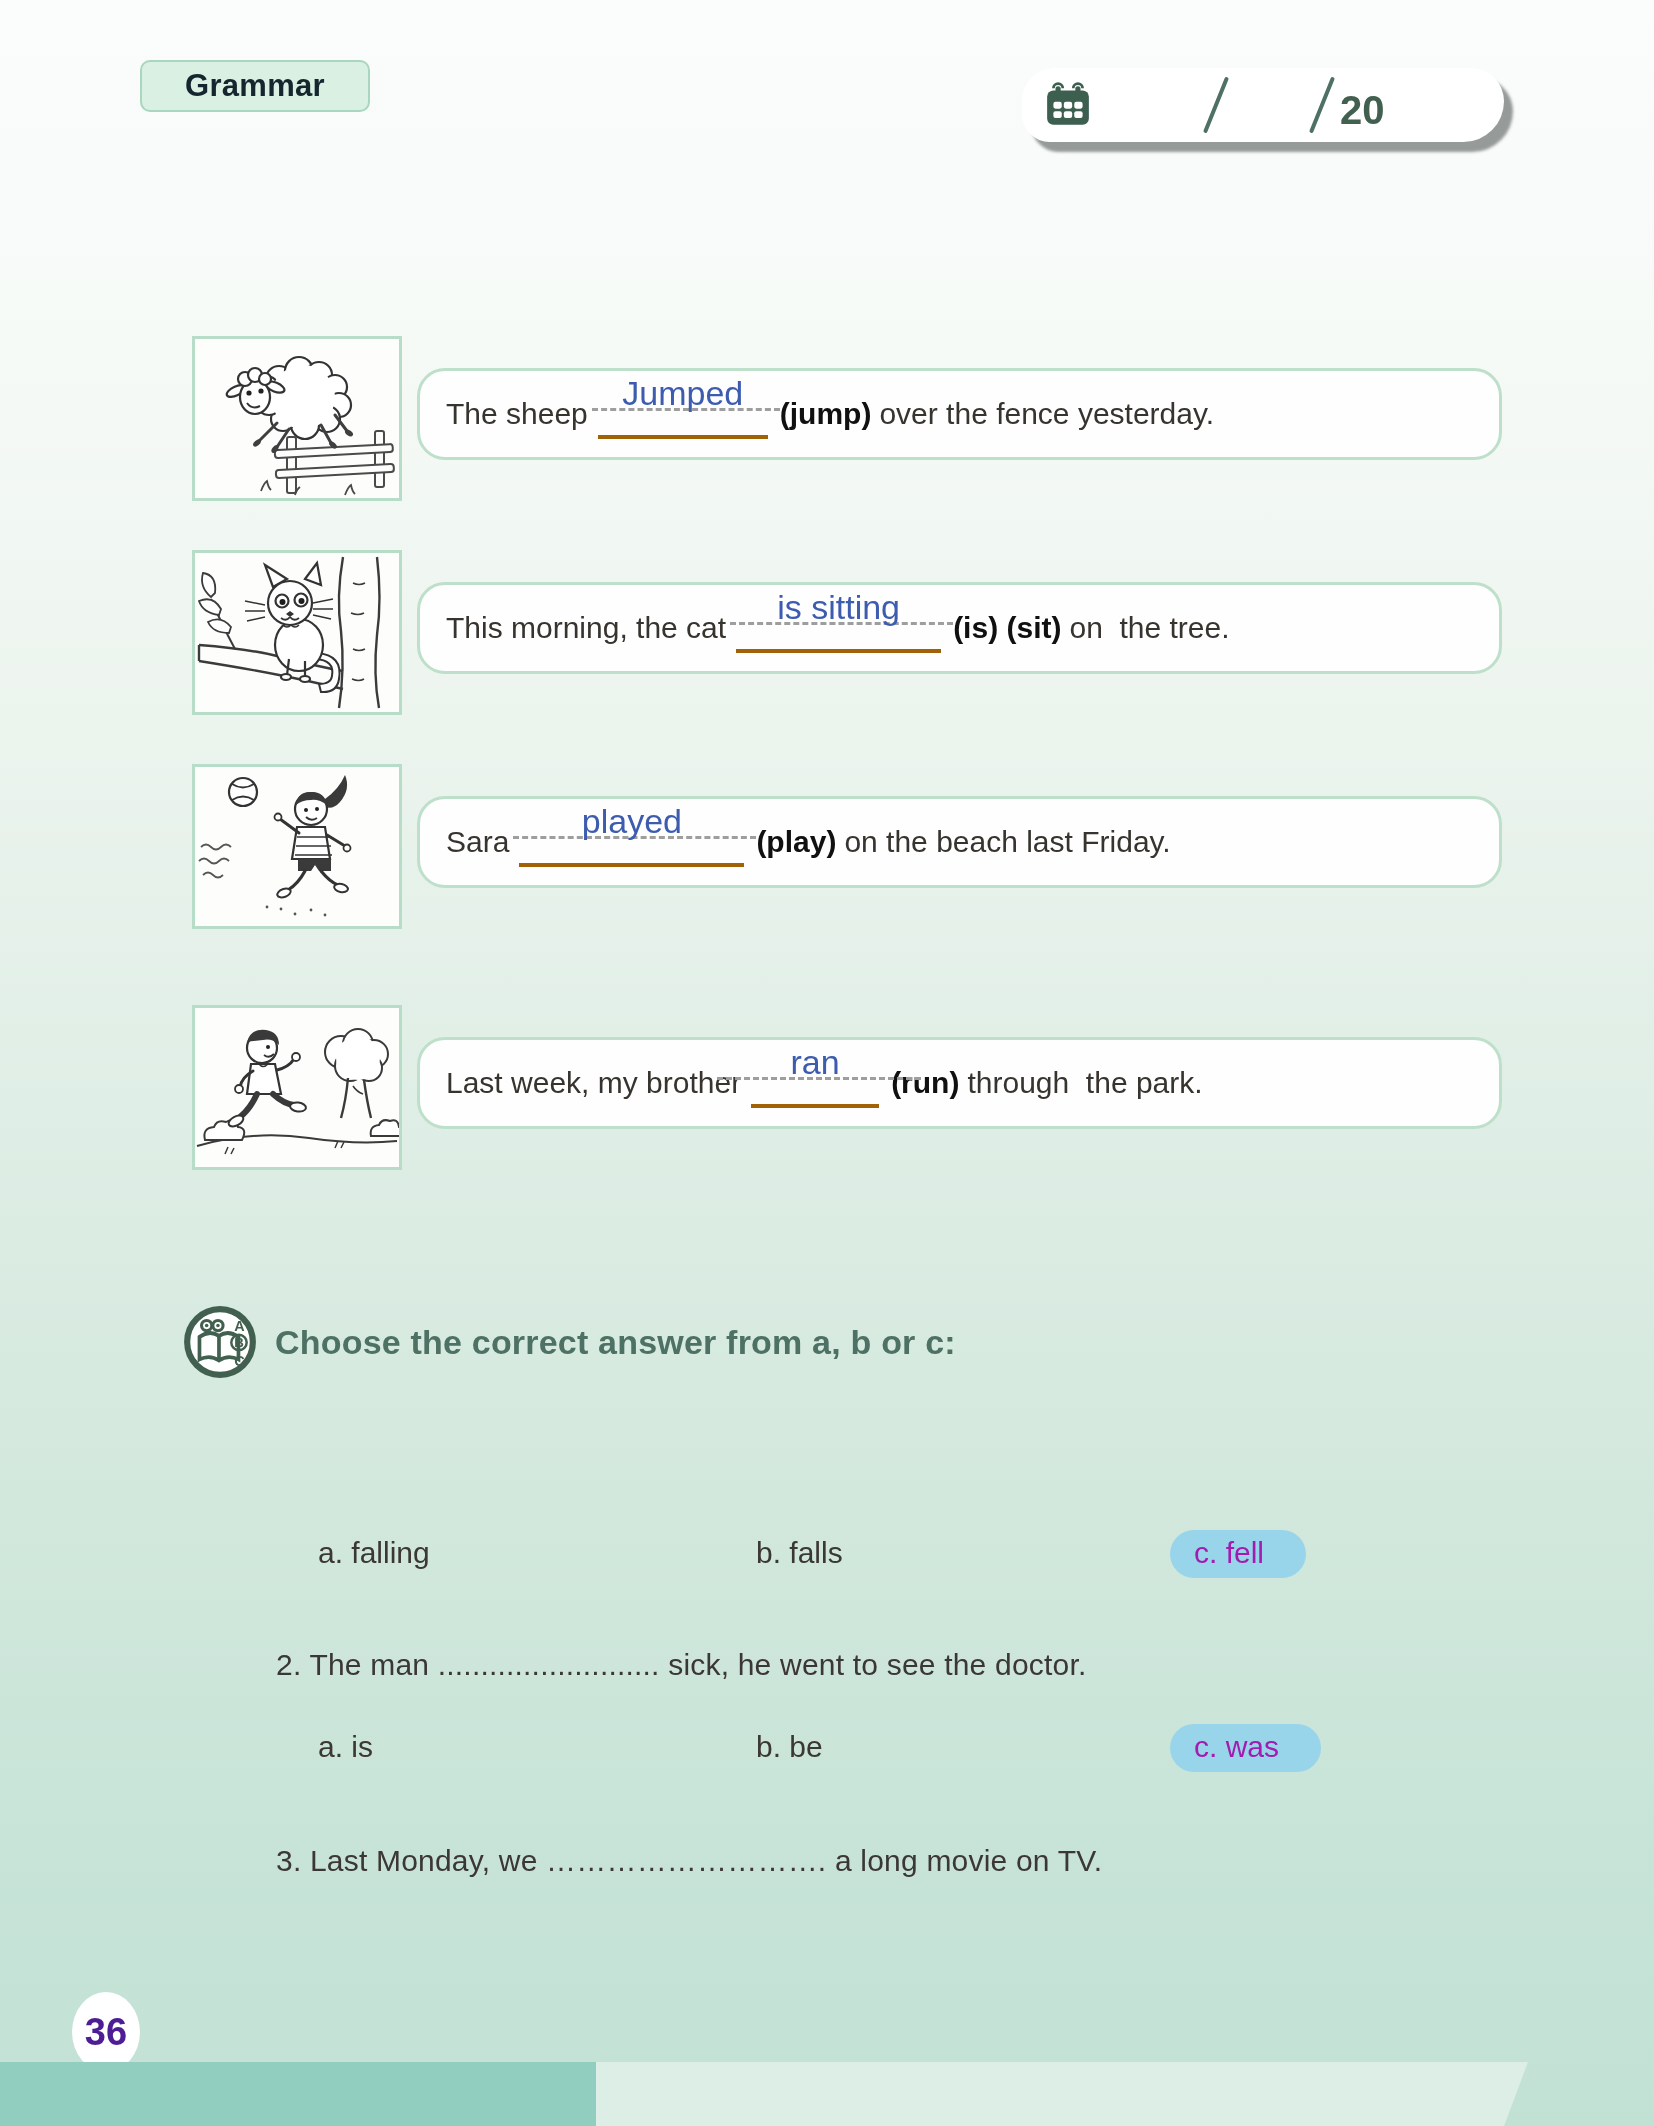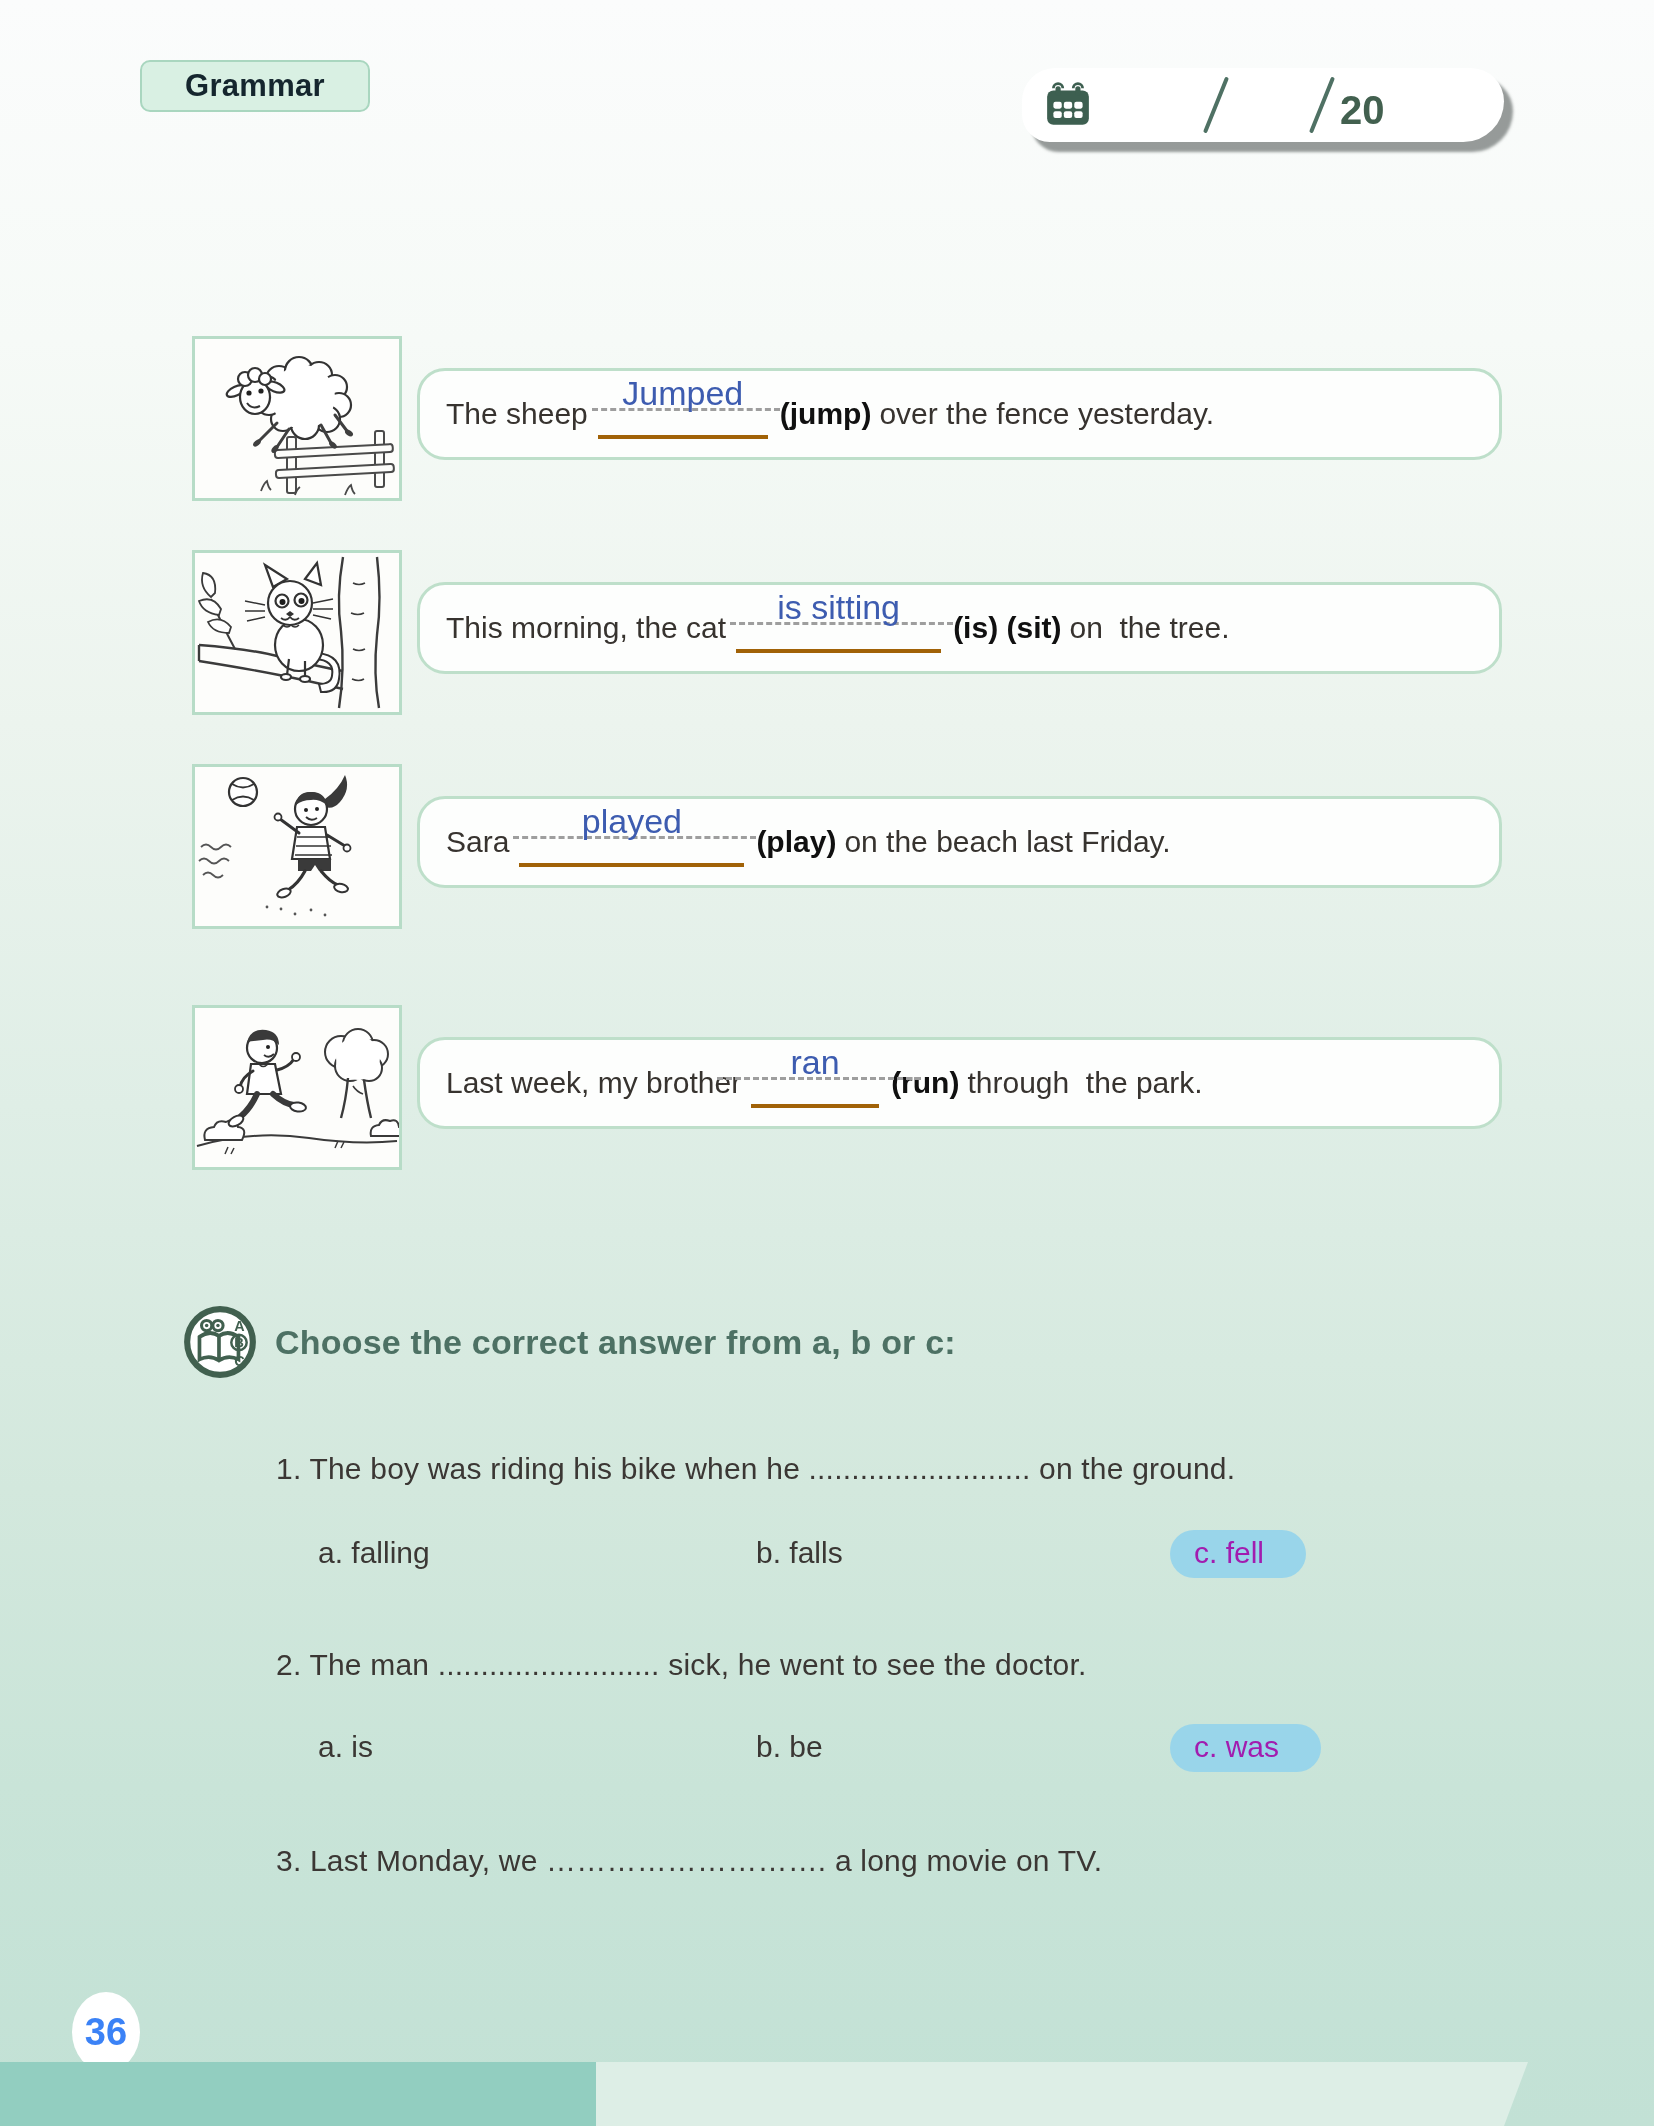--- a/index.html
+++ b/index.html
@@ -68,21 +68,21 @@
   }
   .hl-slant{position:relative;color:#79909b;}
   .hl-slant::before{
     content:"";position:absolute;left:-18px;right:-2px;top:-6px;bottom:-10px;
     background:#99d5ea;border-radius:24px;transform:rotate(-5deg);z-index:-1;
   }
   
   .page-num{
     position:absolute;left:72px;top:1992px;width:68px;height:80px;background:#ffffff;
     border-radius:50%;display:flex;align-items:center;justify-content:center;
-    font-size:38px;font-weight:bold;color:#3b82f6;
+    font-size:38px;font-weight:bold;color:#4c1d95;
   }
   .footer{position:absolute;left:0;bottom:0;width:100%;height:64px;}
   .footer .band-teal{position:absolute;left:0;top:0;width:596px;height:100%;background:#92cec0;}
   .footer .band-light{
     position:absolute;left:596px;top:0;width:932px;height:100%;background:#ddeee6;
     clip-path:polygon(0 0,100% 0,calc(100% - 24px) 100%,0 100%);
   }
 </style>
 </head>
 <body>
@@ -347,21 +347,20 @@
           <text x="52" y="27" font-size="14">A</text>
           <text x="52" y="43" font-size="13">B</text>
           <text x="52" y="61" font-size="14">C</text>
         </g>
         <circle cx="56.5" cy="38.5" r="7.5" fill="none" stroke="#41604f" stroke-width="2.4"></circle>
       </svg>
     </span>
     <span class="sec-title">Choose the correct answer from a, b or c:</span>
   </div>
 
-  <div class="qtext" style="top:1452px">1. The boy was riding his bike when he .......................... on the ground.</div>
   <div class="opts" style="top:1536px">
     <span class="opt opt-a">a. falling</span>
     <span class="opt opt-b">b. falls</span>
     <span class="opt opt-c hl">c. fell</span>
   </div>
 
   <div class="qtext" style="top:1648px">2. The man .......................... sick, he went to see the doctor.</div>
   <div class="opts" style="top:1730px">
     <span class="opt opt-a">a. is</span>
     <span class="opt opt-b">b. be</span>

